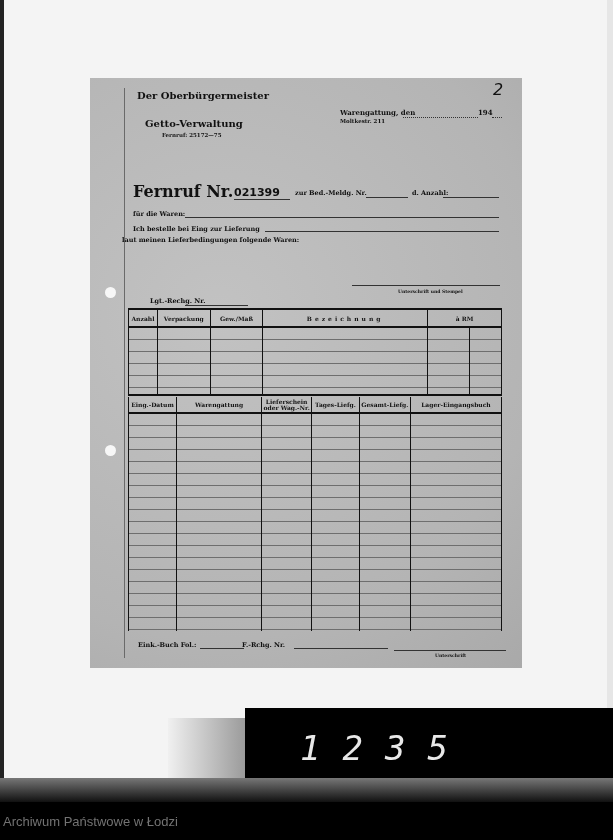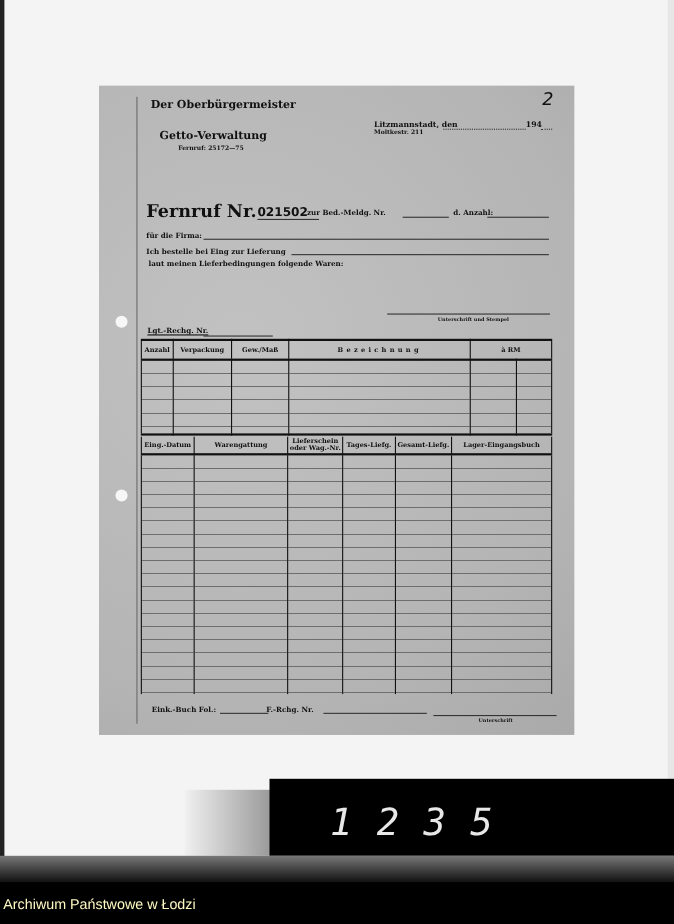--- a/index.html
+++ b/index.html
@@ -28,63 +28,63 @@
 
   table.t { position:absolute; border-collapse:collapse; }
   table.t th { font-size:6px; font-weight:bold; color:#111; border-left:1.5px solid #111; border-right:1.5px solid #111; padding:0; text-align:center; vertical-align:middle; }
   table.t td { border-left:1.5px solid #111; border-right:1.5px solid #111; padding:0; }
   .rows { width:100%; height:100%; background-image: repeating-linear-gradient(to bottom, transparent 0, transparent 11px, #6e6e6e 11px, #6e6e6e 12px); }
 
   .counter-box { position:absolute; left:245px; top:708px; width:368px; height:70px; background:#000; }
   .counter-shadow { position:absolute; left:168px; top:718px; width:78px; height:60px; background:linear-gradient(90deg,#f0f0f0,#9a9a9a); }
   .counter-digits { position:absolute; left:300px; top:728px; font-family:"DejaVu Sans Mono", monospace; font-size:34px; letter-spacing:22px; color:#e8e8e8; font-style:italic; font-weight:300; }
   .bottom-grad { position:absolute; left:0; top:778px; width:613px; height:24px; background:linear-gradient(to bottom,#777,#111); }
-  .footer-text { position:absolute; left:3px; top:814px; font-family:"Liberation Sans", sans-serif; font-size:13px; color:#fef9c3;text-align:center; }
+  .footer-text { position:absolute; left:3px; top:814px; font-family:"Liberation Sans", sans-serif; font-size:13px; color:#737373;text-align:center; }
 </style>
 </head>
 <body>
 
 <div class="scan-bg"></div>
 <div class="scan-edge-left"></div>
 <div class="scan-edge-right"></div>
 
 <div class="paper">
   <div class="margin-line"></div>
   <div class="hole" style="top:209px"></div>
   <div class="hole" style="top:367px"></div>
 
   <div class="hw" style="left:403px;top:2px">2</div>
 
   <div class="txt b" style="left:47px;top:12px;font-size:10px">Der Oberbürgermeister</div>
   <div class="txt b" style="left:55px;top:40px;font-size:10px">Getto-Verwaltung</div>
   <div class="txt b" style="left:72px;top:54px;font-size:5.5px">Fernruf: 25172—75</div>
 
-  <div class="txt b" style="left:250px;top:30px;font-size:7px">Litzmannstadt, den</div>
+  <div class="txt b" style="left:250px;top:30px;font-size:7px">Warengattung, den</div>
   <div class="dotline" style="left:313px;top:39px;width:75px"></div>
   <div class="txt b" style="left:388px;top:30px;font-size:7px">194</div>
   <div class="dotline" style="left:402px;top:39px;width:10px"></div>
   <div class="txt b" style="left:250px;top:40px;font-size:5.5px">Moltkestr. 211</div>
 
   <div class="txt b" style="left:43px;top:104px;font-size:16px">Fernruf Nr.</div>
-  <div class="txt b" style="left:144px;top:108px;font-size:11px;font-family:'DejaVu Sans',sans-serif">021502</div>
+  <div class="txt b" style="left:144px;top:108px;font-size:11px;font-family:'DejaVu Sans',sans-serif">021399</div>
   <div class="fill-line" style="left:144px;top:121px;width:56px"></div>
-  <div class="txt b" style="left:189px;top:111px;font-size:6.5px">zur Bed.-Meldg. Nr.</div>
+  <div class="txt b" style="left:205px;top:111px;font-size:6.5px">zur Bed.-Meldg. Nr.</div>
   <div class="fill-line" style="left:276px;top:119px;width:42px"></div>
   <div class="txt b" style="left:322px;top:111px;font-size:6.5px">d. Anzahl:</div>
   <div class="fill-line" style="left:353px;top:119px;width:56px"></div>
 
-  <div class="txt b" style="left:43px;top:132px;font-size:6.5px">für die Firma:</div>
+  <div class="txt b" style="left:43px;top:132px;font-size:6.5px">für die Waren:</div>
   <div class="fill-line" style="left:95px;top:139px;width:314px"></div>
   <div class="txt b" style="left:43px;top:147px;font-size:6.5px">Ich bestelle bei Eing zur Lieferung</div>
   <div class="fill-line" style="left:175px;top:153px;width:234px"></div>
-  <div class="txt b" style="left:45px;top:158px;font-size:6.5px">laut meinen Lieferbedingungen folgende Waren:</div>
+  <div class="txt b" style="left:32px;top:158px;font-size:6.5px">laut meinen Lieferbedingungen folgende Waren:</div>
 
   <div class="fill-line" style="left:262px;top:207px;width:148px"></div>
   <div class="txt b" style="left:308px;top:211px;font-size:4.5px">Unterschrift und Stempel</div>
-  <div class="txt b" style="left:44px;top:219px;font-size:6.5px;text-decoration:underline">Lgt.-Rechg. Nr.</div>
+  <div class="txt b" style="left:60px;top:219px;font-size:6.5px;">Lgt.-Rechg. Nr.</div>
   <div class="fill-line" style="left:95px;top:227px;width:63px"></div>
 
   <table class="t" style="left:38px;top:230px;width:374px;height:88px;border-top:2px solid #111;border-bottom:2px solid #111">
     <tbody>
         <tr style="height:18px;border-bottom:2px solid #111">
       <th style="width:28px">Anzahl</th>
       <th style="width:52px">Verpackung</th>
       <th style="width:52px">Gew./Maß</th>
       <th style="width:165px;letter-spacing:3px">Bezeichnung</th>
       <th style="width:73px" colspan="2">à RM</th>

